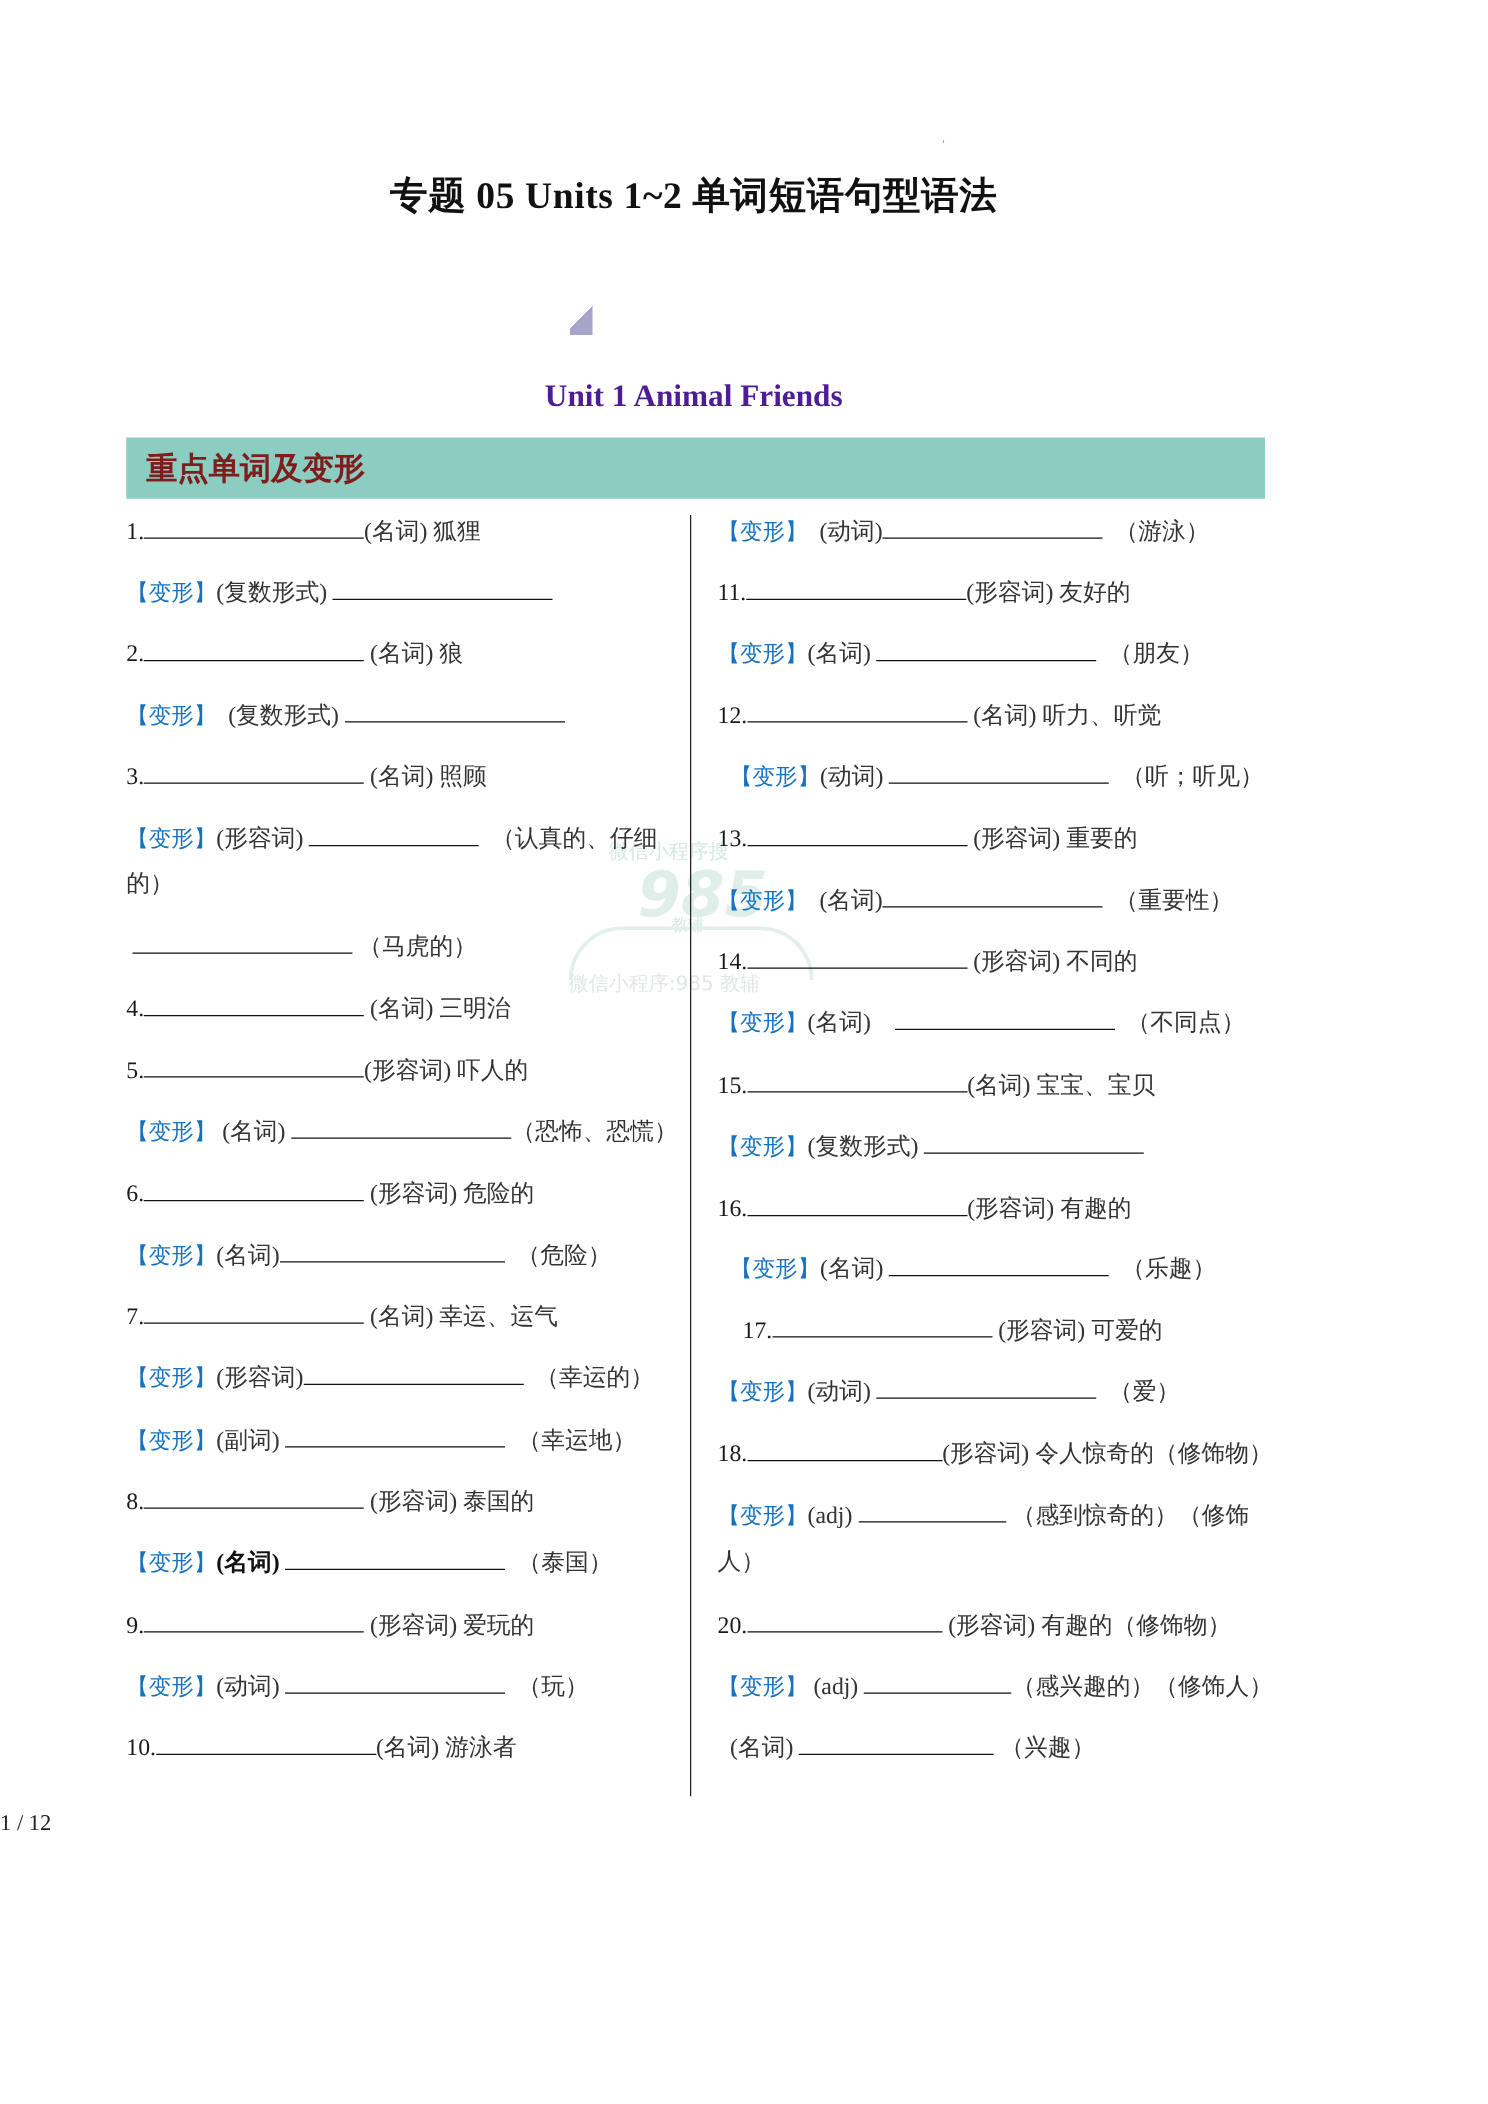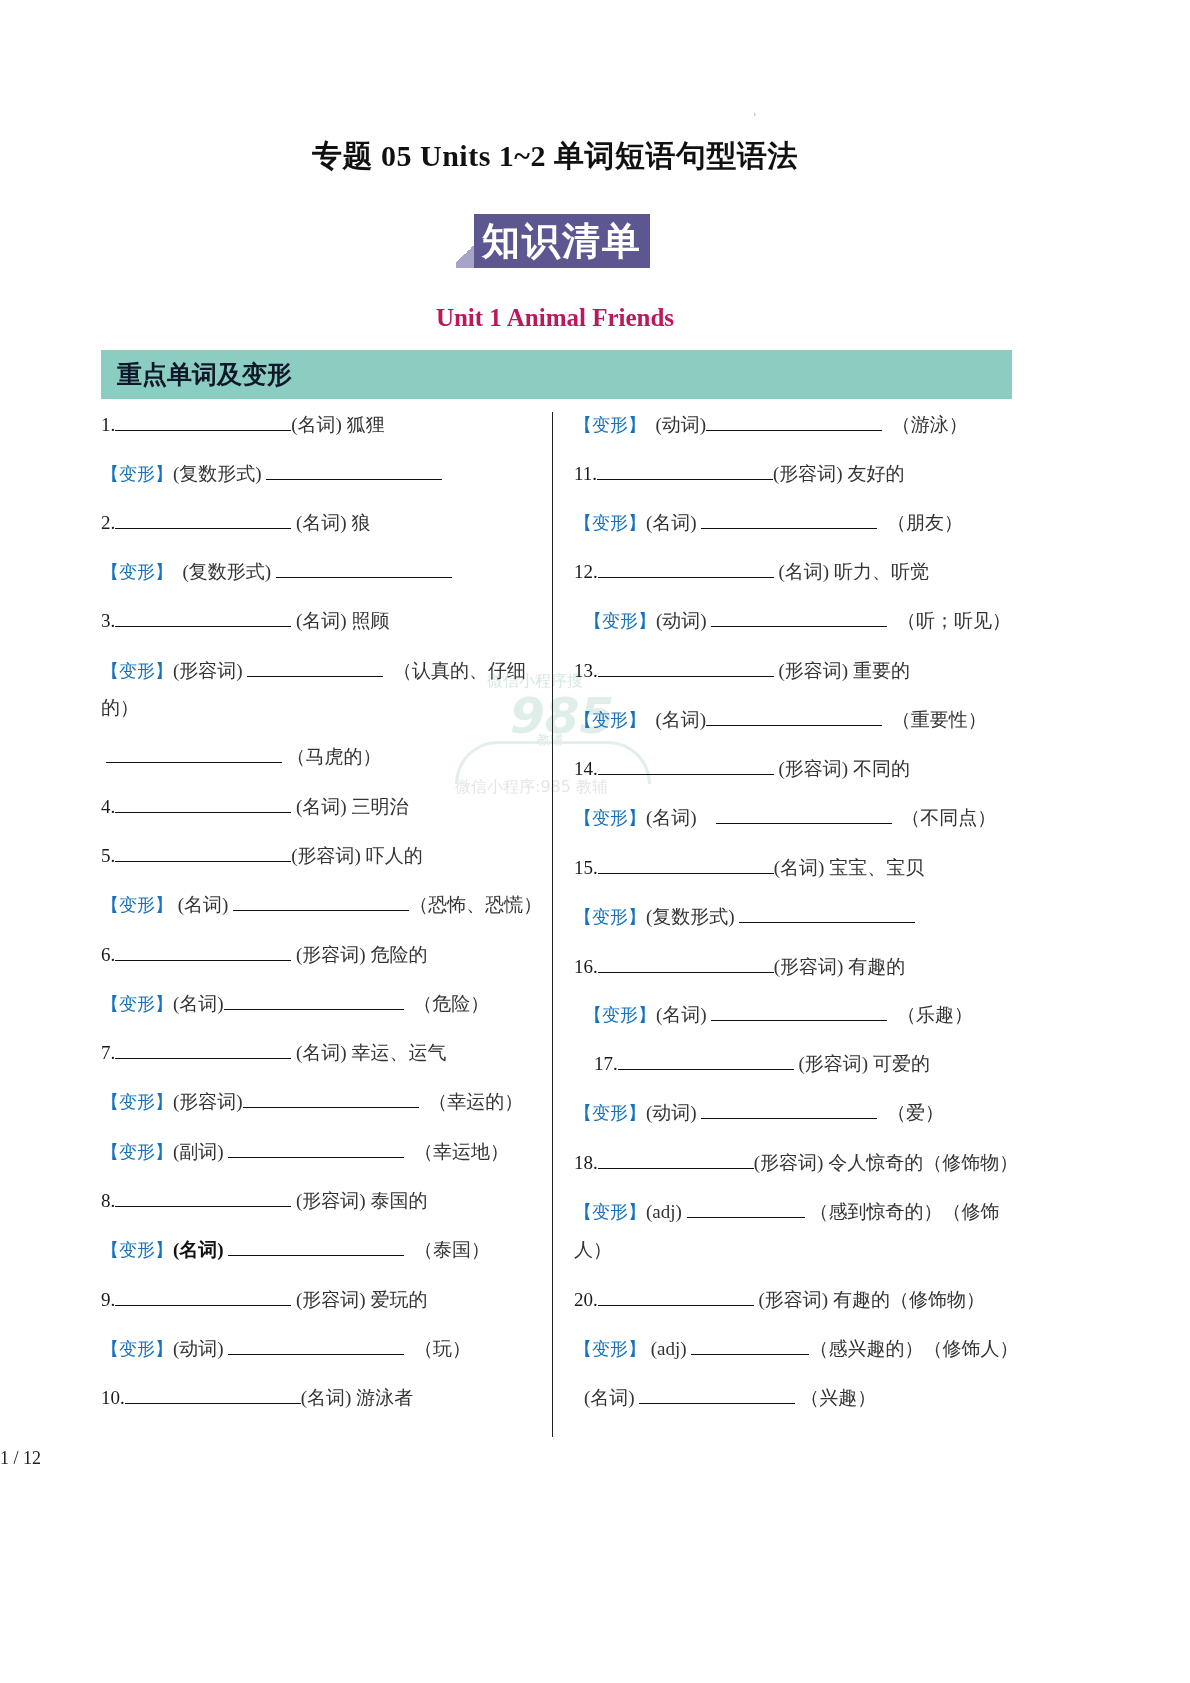--- a/index.html
+++ b/index.html
@@ -10,25 +10,25 @@
            font-size: 30px; font-weight: bold; letter-spacing: 0.5px; color: #111;
            font-family: "Liberation Serif", "DejaVu Serif", serif; }
   .badge-wrap { position: absolute; left: 452px; top: 214px; width: 204px; height: 56px; }
   .badge-tri2 { position: absolute; left: 4px; top: 26px; width: 18px; height: 28px;
                 background: linear-gradient(135deg, transparent 50%, #a6a4c9 50%); }
   .badge { position: absolute; left: 22px; top: 0; width: 176px; height: 54px;
            background: #5d5791; color: #fff; font-size: 38px; font-weight: bold;
            font-family: "DejaVu Sans", sans-serif; text-align: center; line-height: 54px;
            letter-spacing: 2px; }
   .unit-title { position: absolute; top: 304px; left: 0; width: 1110px; text-align: center;
-                font-size: 25px; font-weight: bold; color: #be185d; }
+                font-size: 25px; font-weight: bold; color: #4c1d95; }
   .section-bar { position: absolute; left: 101px; top: 350px; width: 911px; height: 49px;
                  background: #8bcdc1; }
   .section-bar span { position: absolute; left: 16px; top: 8px; font-size: 25px; font-weight: bold;
-                      font-family: Liberation Sans, sans-serif; color: #0f172a; }
+                      font-family: Liberation Sans, sans-serif; color: #7f1d1d; }
   .divider { position: absolute; left: 552px; top: 412px; width: 1px; height: 1025px; background: #222; }
   .col { position: absolute; top: 0; }
   .line { position: absolute; white-space: nowrap; font-size: 19px; line-height: 26px; text-align: center; }
   .num { font-family: "Liberation Serif", serif; }
   .blank { display: inline-block; border-bottom: 1.6px solid #111; height: 18px; vertical-align: baseline; }
   .tag { color: #1672c0; font-weight: normal; font-family: "DejaVu Sans", sans-serif; font-size: 18px; }
   .pos { color: #333; }
   .bold { font-weight: bold; color: #111; }
   .meaning { color: #333; }
   .page-num { position: absolute; top: 1448px; left: 0; width: 1110px; text-align: left; font-size: 18px; color: #222; }
@@ -40,21 +40,20 @@
   .wm-text3 { position: absolute; left: 0; top: 106px; font-size: 16px; color: #e2e7e6; font-family: "DejaVu Sans", sans-serif; }
 </style>
 </head>
 <body>
 
 <div class="tiny-mark">¹</div>
 <div class="title">专题 05 Units 1~2  单词短语句型语法</div>
 
 <div class="badge-wrap">
   <div class="badge-tri2"></div>
-  <div class="badge">知识清单</div>
 </div>
 
 <div class="unit-title">Unit 1 Animal Friends</div>
 
 <div class="section-bar">
   <span>重点单词及变形</span>
 </div>
 
 <div class="watermark">
   <div class="wm-text1">微信小程序搜</div>

